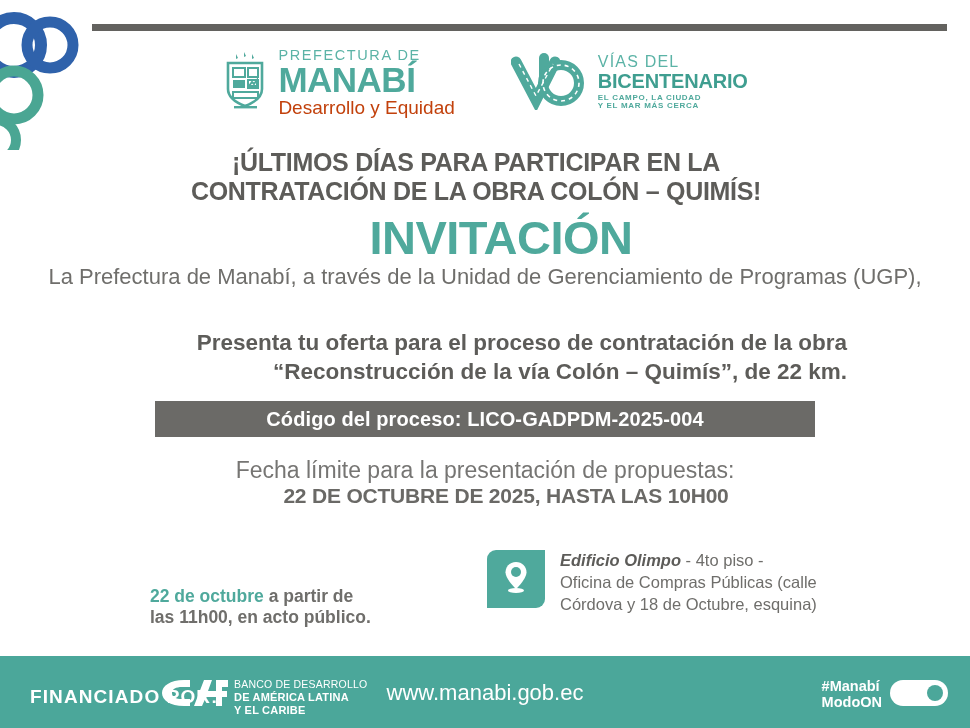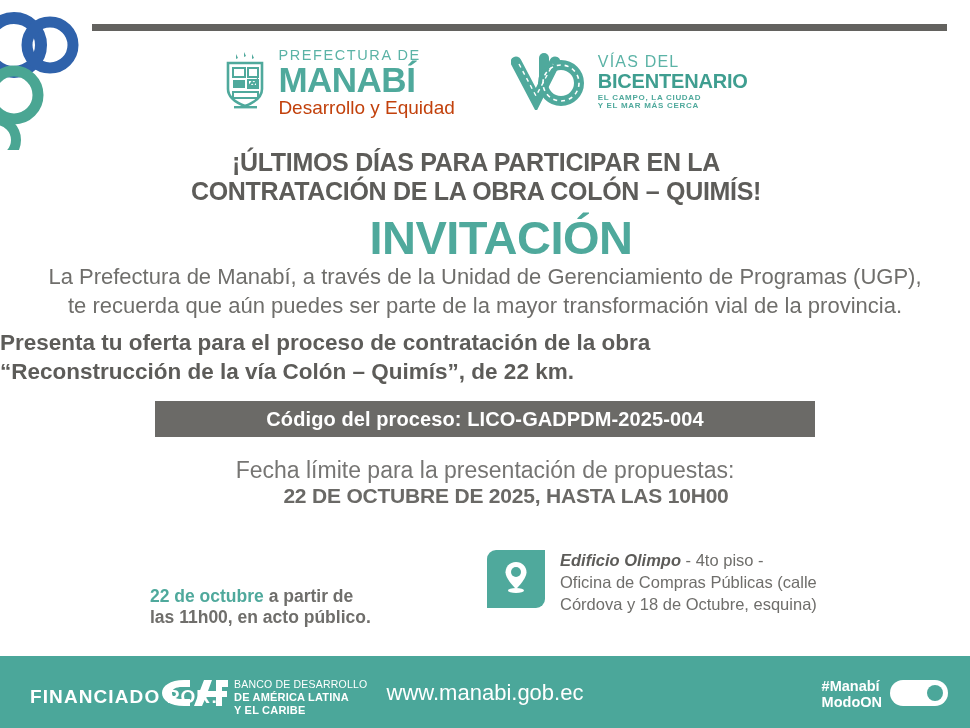--- a/index.html
+++ b/index.html
@@ -55,21 +55,21 @@
   }
 
   
   .intro {
     position:absolute; top:262px; left:0; width:970px; text-align:center;
     font-size:22px; color:#6f6e6b; line-height:1.32; font-weight:400;
   }
 
   
   .offer {
-    position:absolute; top:328px; left:0; width:847px; text-align:left;
+    position:absolute; top:328px; left:0; width:847px; text-align:right;
     font-size:22.5px; font-weight:bold; color:#5d5c59; line-height:1.3;
   }
 
   
   .codigo-bar {
     position:absolute; top:401px; left:155px; width:660px; height:36px;
     background:#6b6a67; color:#ffffff;
     display:flex; align-items:center; justify-content:center;
     font-size:20px; font-weight:bold; letter-spacing:0.1px;
   }
@@ -206,21 +206,20 @@
 
 <div class="headline">
   <div>¡ÚLTIMOS DÍAS PARA PARTICIPAR EN LA</div>
   <div>CONTRATACIÓN DE LA OBRA COLÓN – QUIMÍS!</div>
 </div>
 
 <div class="invitacion">INVITACIÓN</div>
 
 <div class="intro">
   <div>La Prefectura de Manabí, a través de la Unidad de Gerenciamiento de Programas (UGP),</div>
-  <div>te recuerda que aún puedes ser parte de la mayor transformación vial de la provincia.</div>
 </div>
 
 <div class="offer">
   <div>Presenta tu oferta para el proceso de contratación de la obra</div>
   <div>“Reconstrucción de la vía Colón – Quimís”, de 22 km.</div>
 </div>
 
 <div class="codigo-bar">
   <span>Código del proceso: LICO-GADPDM-2025-004</span>
 </div>

